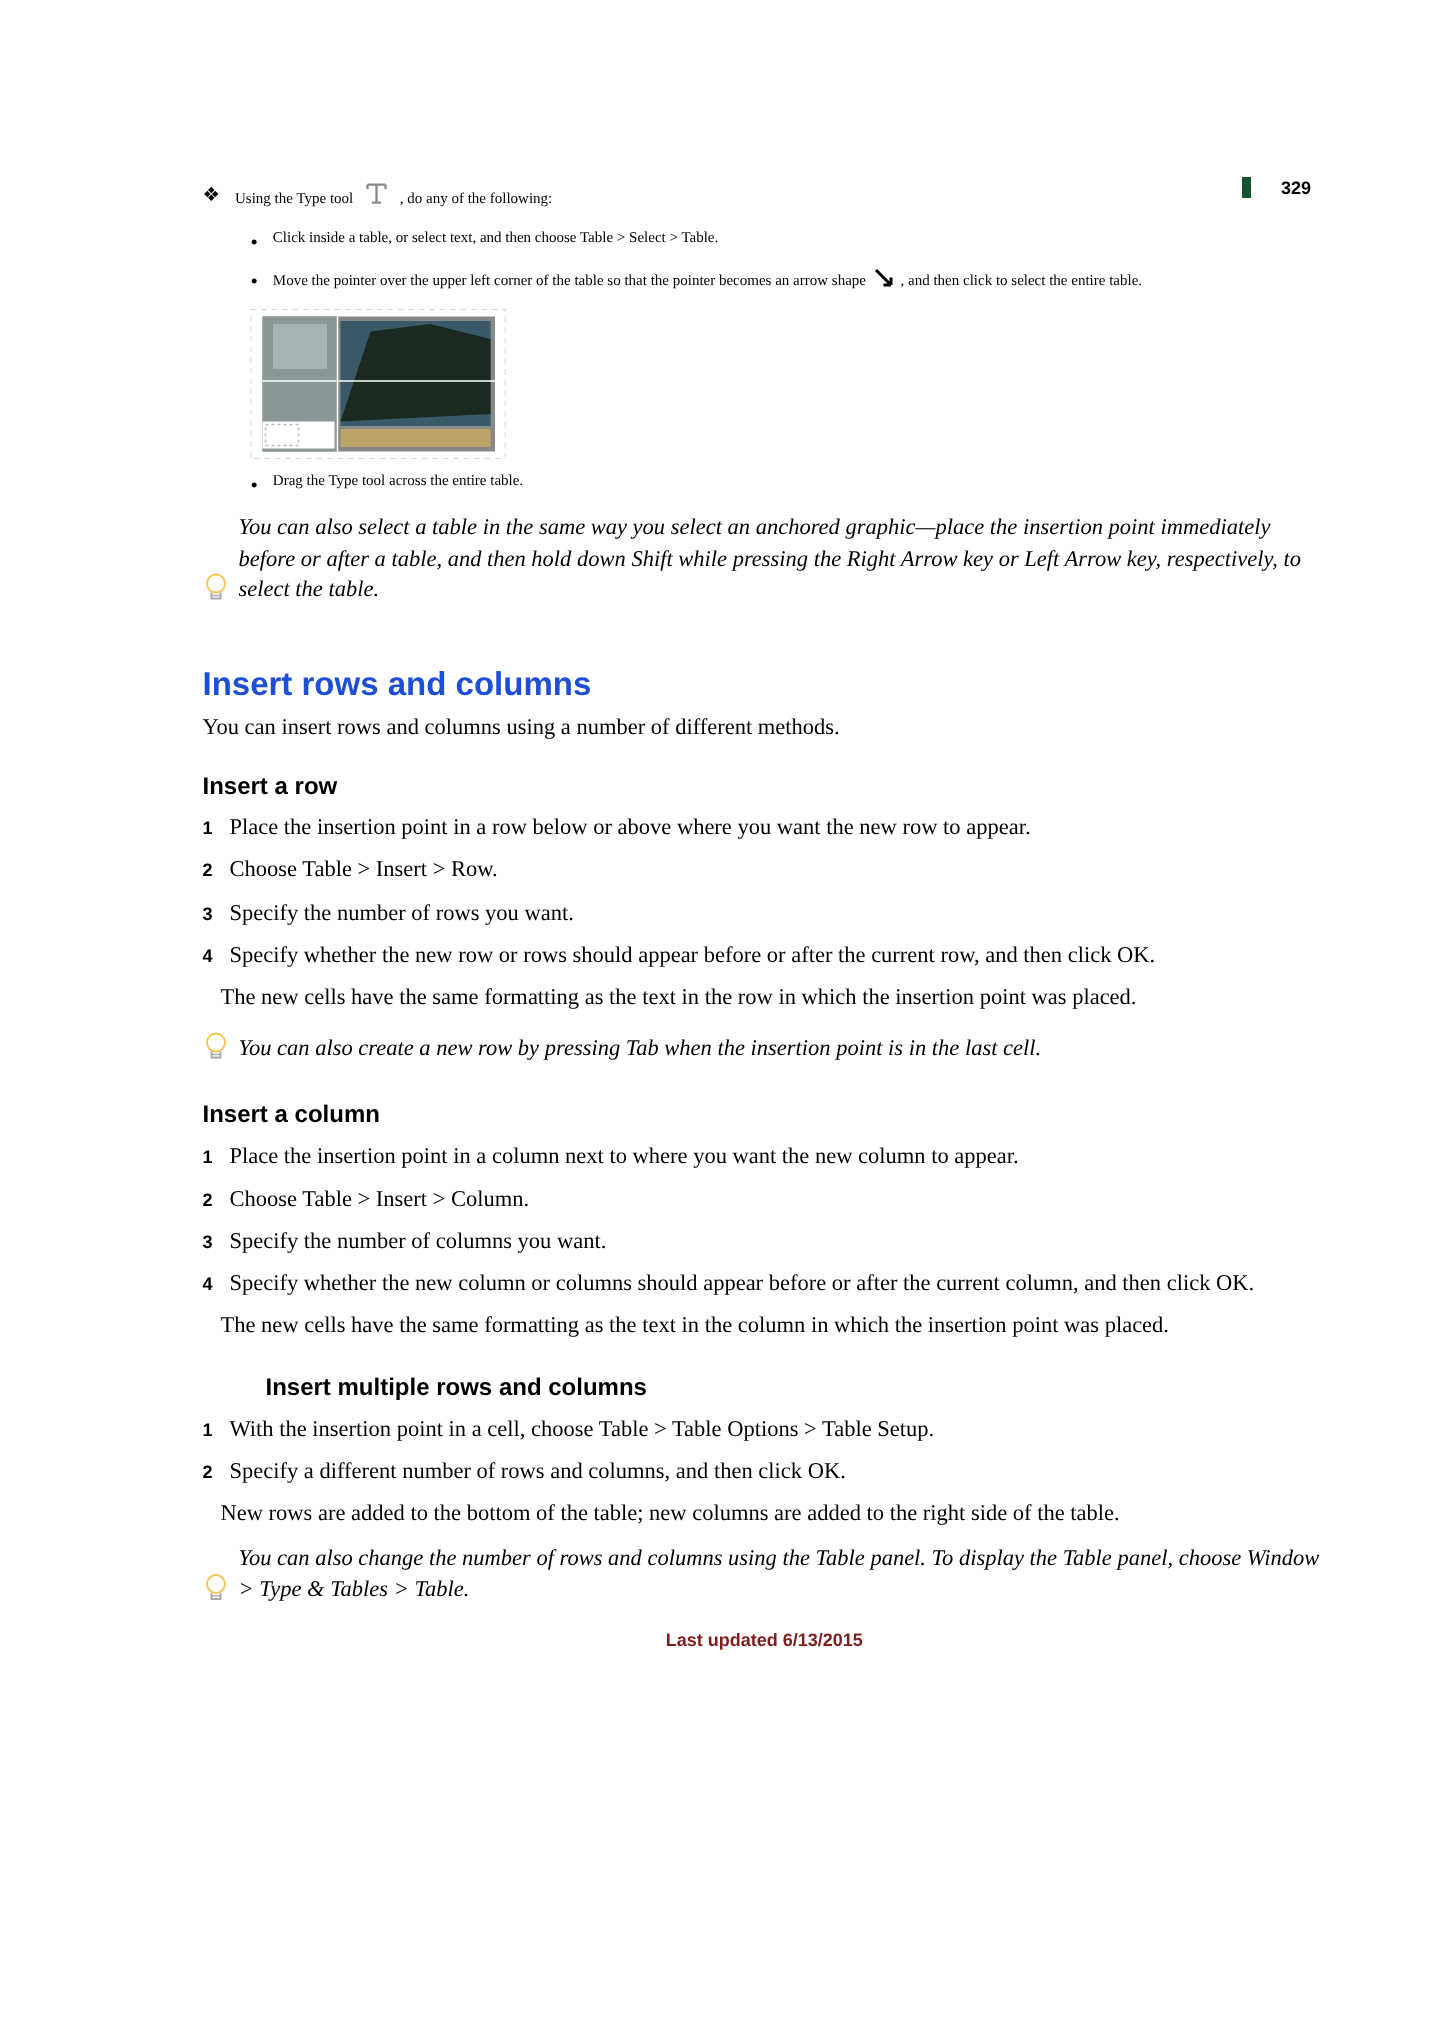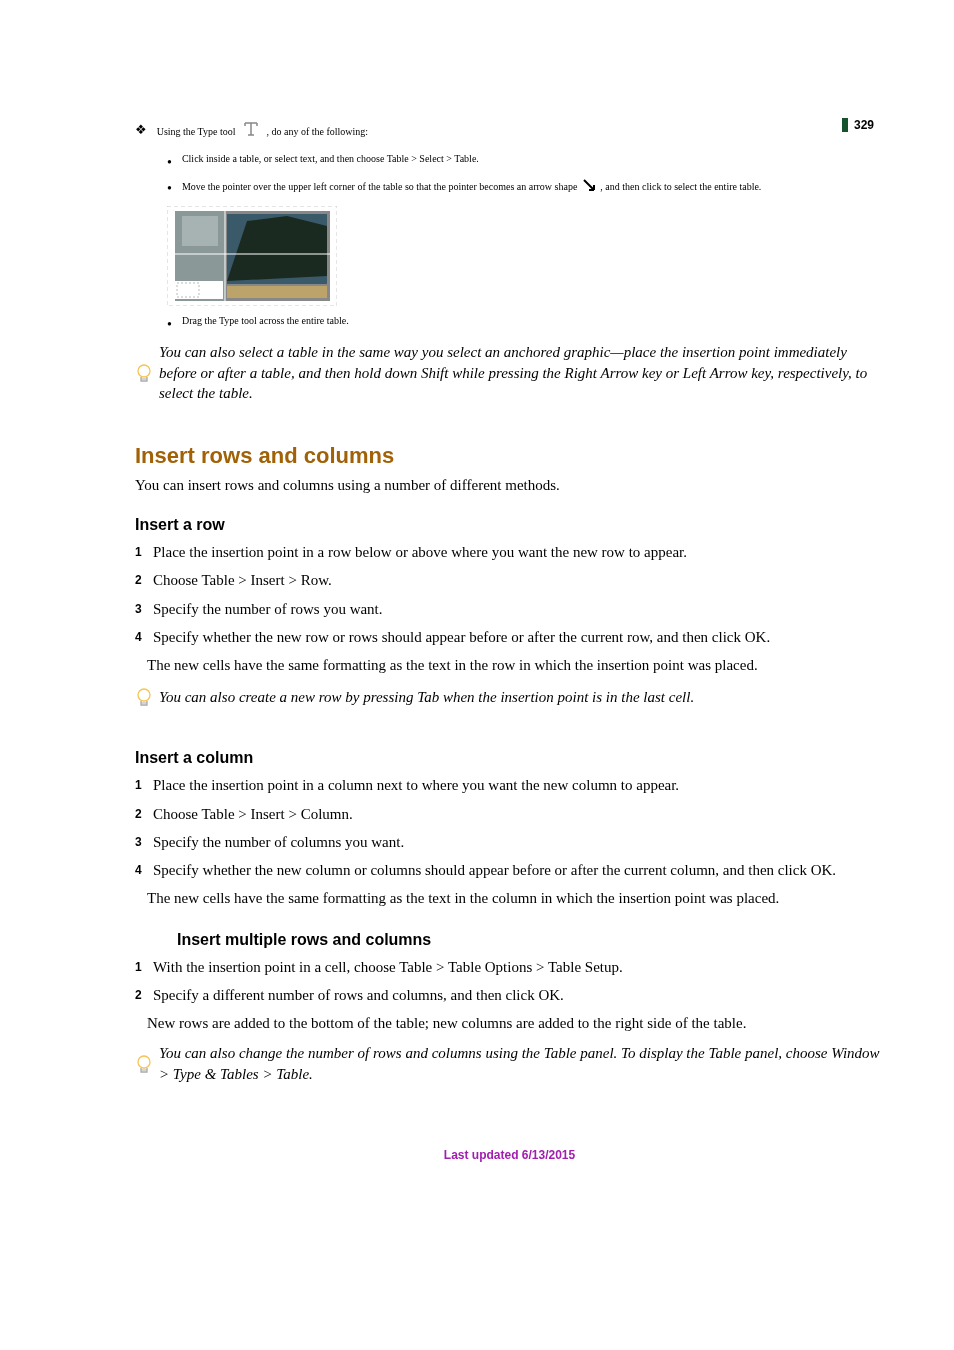--- a/index.html
+++ b/index.html
@@ -14,42 +14,42 @@
     padding: 120px 70px 60px 135px;
   }
   .pgnum {
     position: absolute;
     top: 118px;
     right: 80px;
     font-family: "Myriad Pro", Arial, sans-serif;
     font-size: 12px;
     font-weight: 700;
     border-left: 6px solid #14532d;
-    padding-left: 6px;
+    padding-left: 20px;
   }
   .toplabel {
     font-family: "Myriad Pro", Arial, sans-serif;
     font-size: 11px;
     font-weight: 700;
     color: #222;
     margin-bottom: 46px;
     letter-spacing: 0.2px;
   }
   h2.subhead {
     font-family: "Myriad Pro", Arial, sans-serif;
     font-size: 16px;
     font-weight: 700;
     margin: 0 0 8px 0;
   }
   h1.section {
     font-family: "Myriad Pro", Arial, sans-serif;
     font-size: 22px;
     font-weight: 700;
     margin: 40px 0 8px 0;
-    color: #a16207;
+    color: #1d4ed8;
   }
   p.body {
     font-size: 15px;
     line-height: 1.35;
     margin: 0 0 10px 12px;
   }
   .lead {
     font-size: 15px;
     margin: 0 0 22px 0;
   }
@@ -100,21 +100,21 @@
     flex-shrink: 0;
     margin-top: 3px;
   }
   .num-text {
     font-size: 15px;
     line-height: 1.35;
     flex: 1;
   }
   .tip {
     display: flex;
-    align-items: center;
+    align-items: flex-end;
     margin: 10px 0 14px 0;
   }
   .tip-icon {
     width: 18px;
     height: 22px;
     flex-shrink: 0;
     margin-right: 6px;
     margin-top: 2px;
   }
   .tip-text {
@@ -146,22 +146,22 @@
   .figure {
     margin: 10px 0 6px 32px;
     width: 170px;
     height: 100px;
   }
   .footer {
     text-align: center;
     font-family: "Myriad Pro", Arial, sans-serif;
     font-size: 12px;
     font-weight: 700;
-    color: #a21caf;
-    margin-top: 64px;
+    color: #7f1d1d;
+    margin-top: 16px;
   }
 </style>
 </head>
 <body>
 
 <div class="pgnum">329</div>
 
 <div class="page">
 
 
@@ -260,21 +260,21 @@
     <span class="tip-icon">
       <svg width="18" height="22" viewBox="0 0 18 22">
         <circle cx="9" cy="8" r="6" fill="none" stroke="#f5c454" stroke-width="1.3"></circle>
         <path d="M6 14 L6 18 L12 18 L12 14" fill="none" stroke="#aaa" stroke-width="1.3"></path>
         <line x1="6" y1="16" x2="12" y2="16" stroke="#aaa" stroke-width="1"></line>
       </svg>
     </span>
     <span class="tip-text">You can also create a new row by pressing Tab when the insertion point is in the last cell.</span>
   </div>
 
-  <h2 class="subhead" style="margin-top:40px;">Insert a column</h2>
+  <h2 class="subhead" style="margin-top:26px;">Insert a column</h2>
   <div class="num-list">
     <div class="num-item">
       <span class="num">1</span>
       <span class="num-text">Place the insertion point in a column next to where you want the new column to appear.</span>
     </div>
     <div class="num-item">
       <span class="num">2</span>
       <span class="num-text">Choose Table &gt; Insert &gt; Column.</span>
     </div>
     <div class="num-item">

